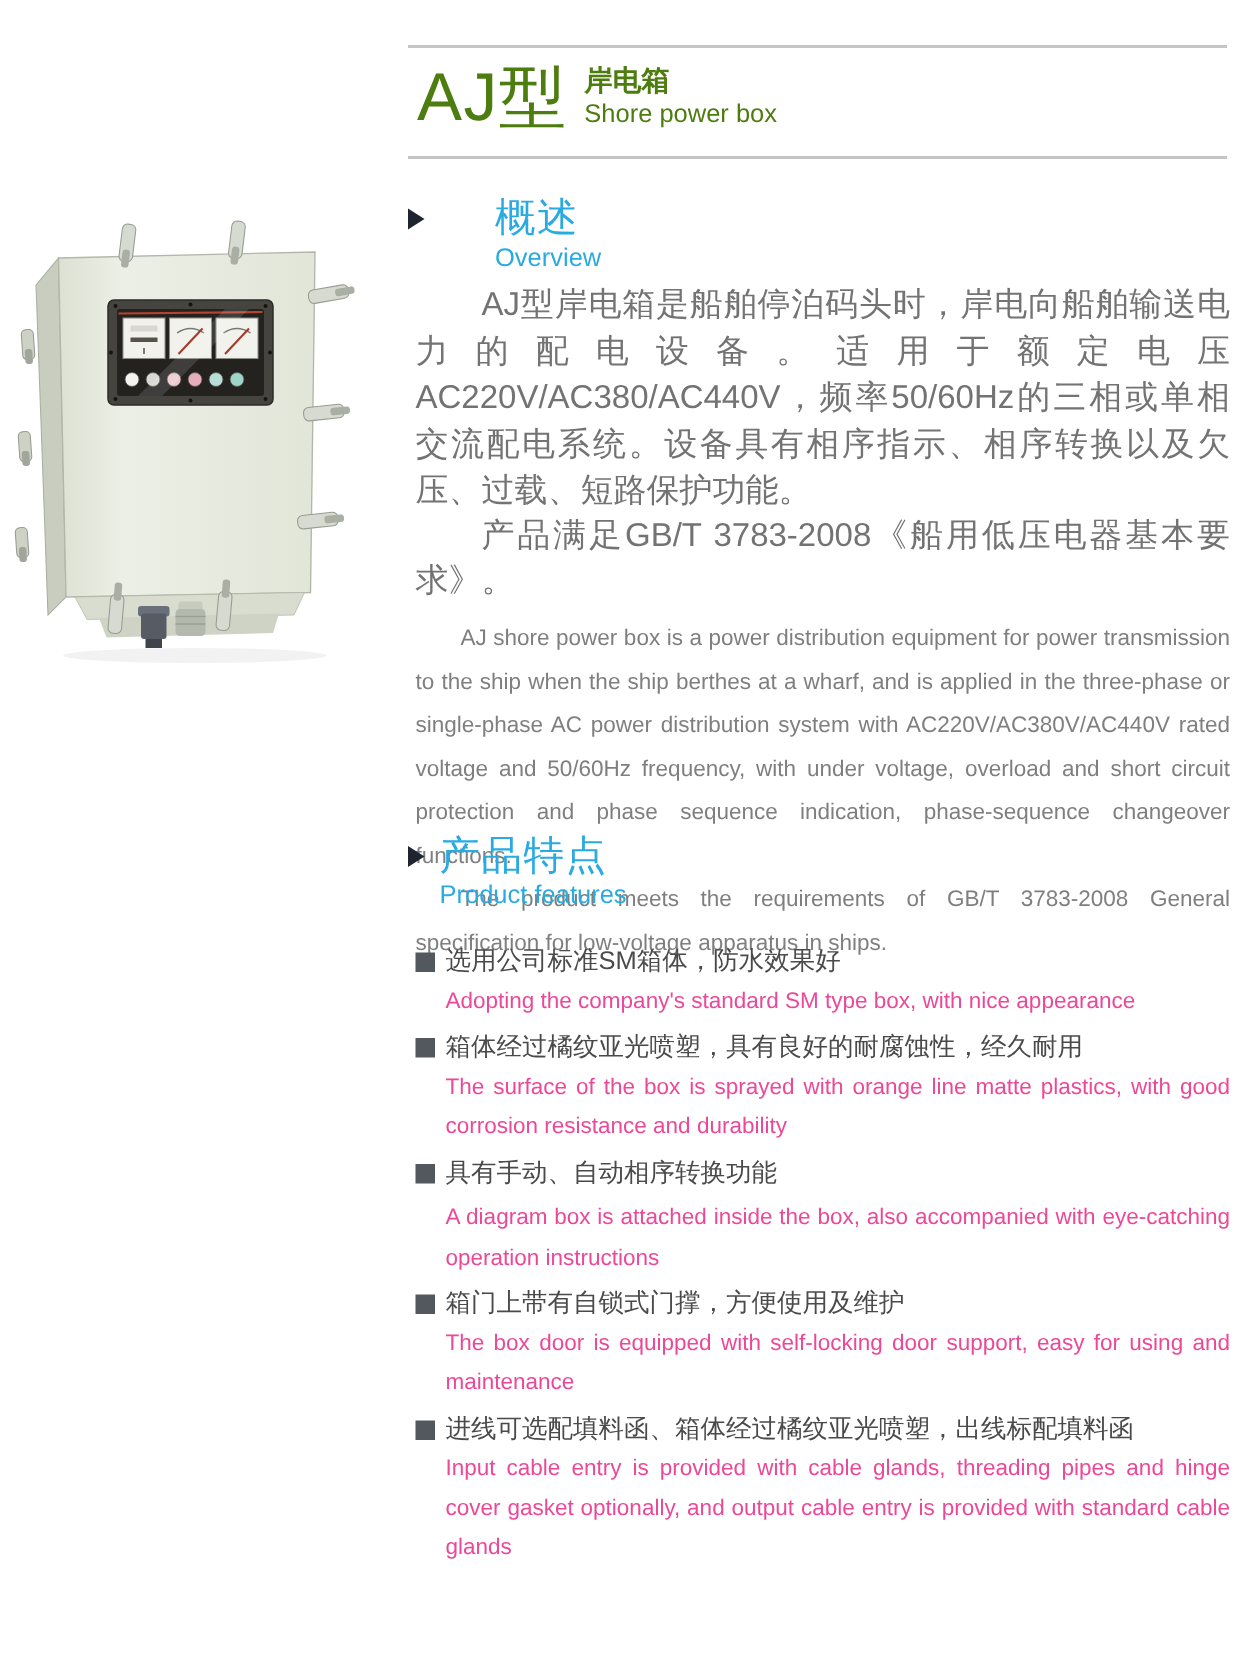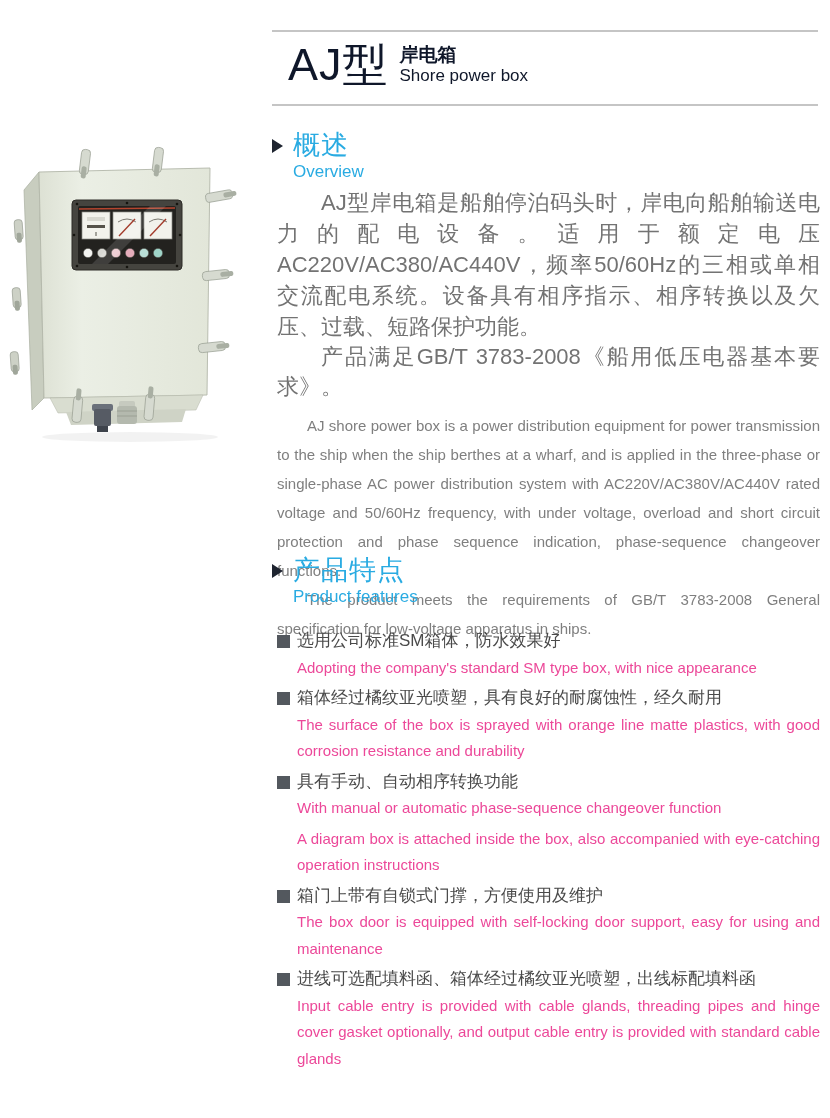--- a/index.html
+++ b/index.html
@@ -6,36 +6,36 @@
   body{
     width:830px;height:1118px;position:relative;background:#ffffff;
     font-family:"Liberation Sans","DejaVu Sans",sans-serif;
     -webkit-font-smoothing:antialiased;overflow:hidden;
   }
   .rule{position:absolute;left:272px;width:546px;height:2px;background:#c5c5c5;}
   .rule-top{top:30px;}
   .rule-title{top:104px;}
 
   
-  .title-block{position:absolute;left:288px;top:44px;display:flex;gap:11px;color:#0f172a;}
+  .title-block{position:absolute;left:278px;top:44px;display:flex;gap:11px;color:#4d7c0f;}
   .title-model{font-size:45px;line-height:0.95;letter-spacing:1px;font-weight:400;}
   .title-sub{display:flex;flex-direction:column;padding-bottom:1px;}
   .title-cn{font-size:19px;font-weight:bold;line-height:22px;}
   .title-en{font-size:17px;line-height:20px;}
 
   
   .sec-head{display:flex;align-items:flex-start;}
   .tri{width:0;height:0;border-left:11px solid #1e2430;border-top:7px solid transparent;
        border-bottom:7px solid transparent;margin:9px 10px 0 -5px;}
   .sec-cn{font-size:27px;line-height:31px;color:#29abe2;letter-spacing:1px;}
   .sec-en{font-size:17px;line-height:21px;color:#29abe2;}
 
   
   .overview{position:absolute;left:277px;top:130px;width:543px;}
-  .overview .sec-head{margin-bottom:5px;}
+  .overview .sec-head{margin-bottom:5px;gap:37px;}
   p{margin:0;}
   .cn-para{font-size:22px;line-height:31px;color:#737373;text-align:justify;text-indent:2em;}
   .cn-para.last{line-height:30px;}
   .en-para{font-size:15px;line-height:29px;color:#7f7f7f;text-align:justify;text-indent:2em;}
   .en-para.first{margin-top:9px;}
 
   
   .features{position:absolute;left:277px;top:526px;width:543px;}
   .features .sec-head{margin-bottom:21px;margin-top:29px;}
   .feat-list{list-style:none;margin:0;padding:0;}
@@ -221,21 +221,20 @@
           <span class="sq"></span>
           <span>箱体经过橘纹亚光喷塑，具有良好的耐腐蚀性，经久耐用</span>
         </div>
       <div class="feat-en">The surface of the box is sprayed with orange line matte plastics, with good corrosion resistance and durability</div>
     </li>
     <li class="feat-item">
       <div class="feat-cn">
           <span class="sq"></span>
           <span>具有手动、自动相序转换功能</span>
         </div>
-      <div class="feat-en">With manual or automatic phase-sequence changeover function</div>
     </li>
     <li class="feat-item">
       <div class="feat-en">A diagram box is attached inside the box, also accompanied with eye-catching operation instructions</div>
     </li>
     <li class="feat-item">
       <div class="feat-cn">
           <span class="sq"></span>
           <span>箱门上带有自锁式门撑，方便使用及维护</span>
         </div>
       <div class="feat-en">The box door is equipped with self-locking door support, easy for using and maintenance</div>

